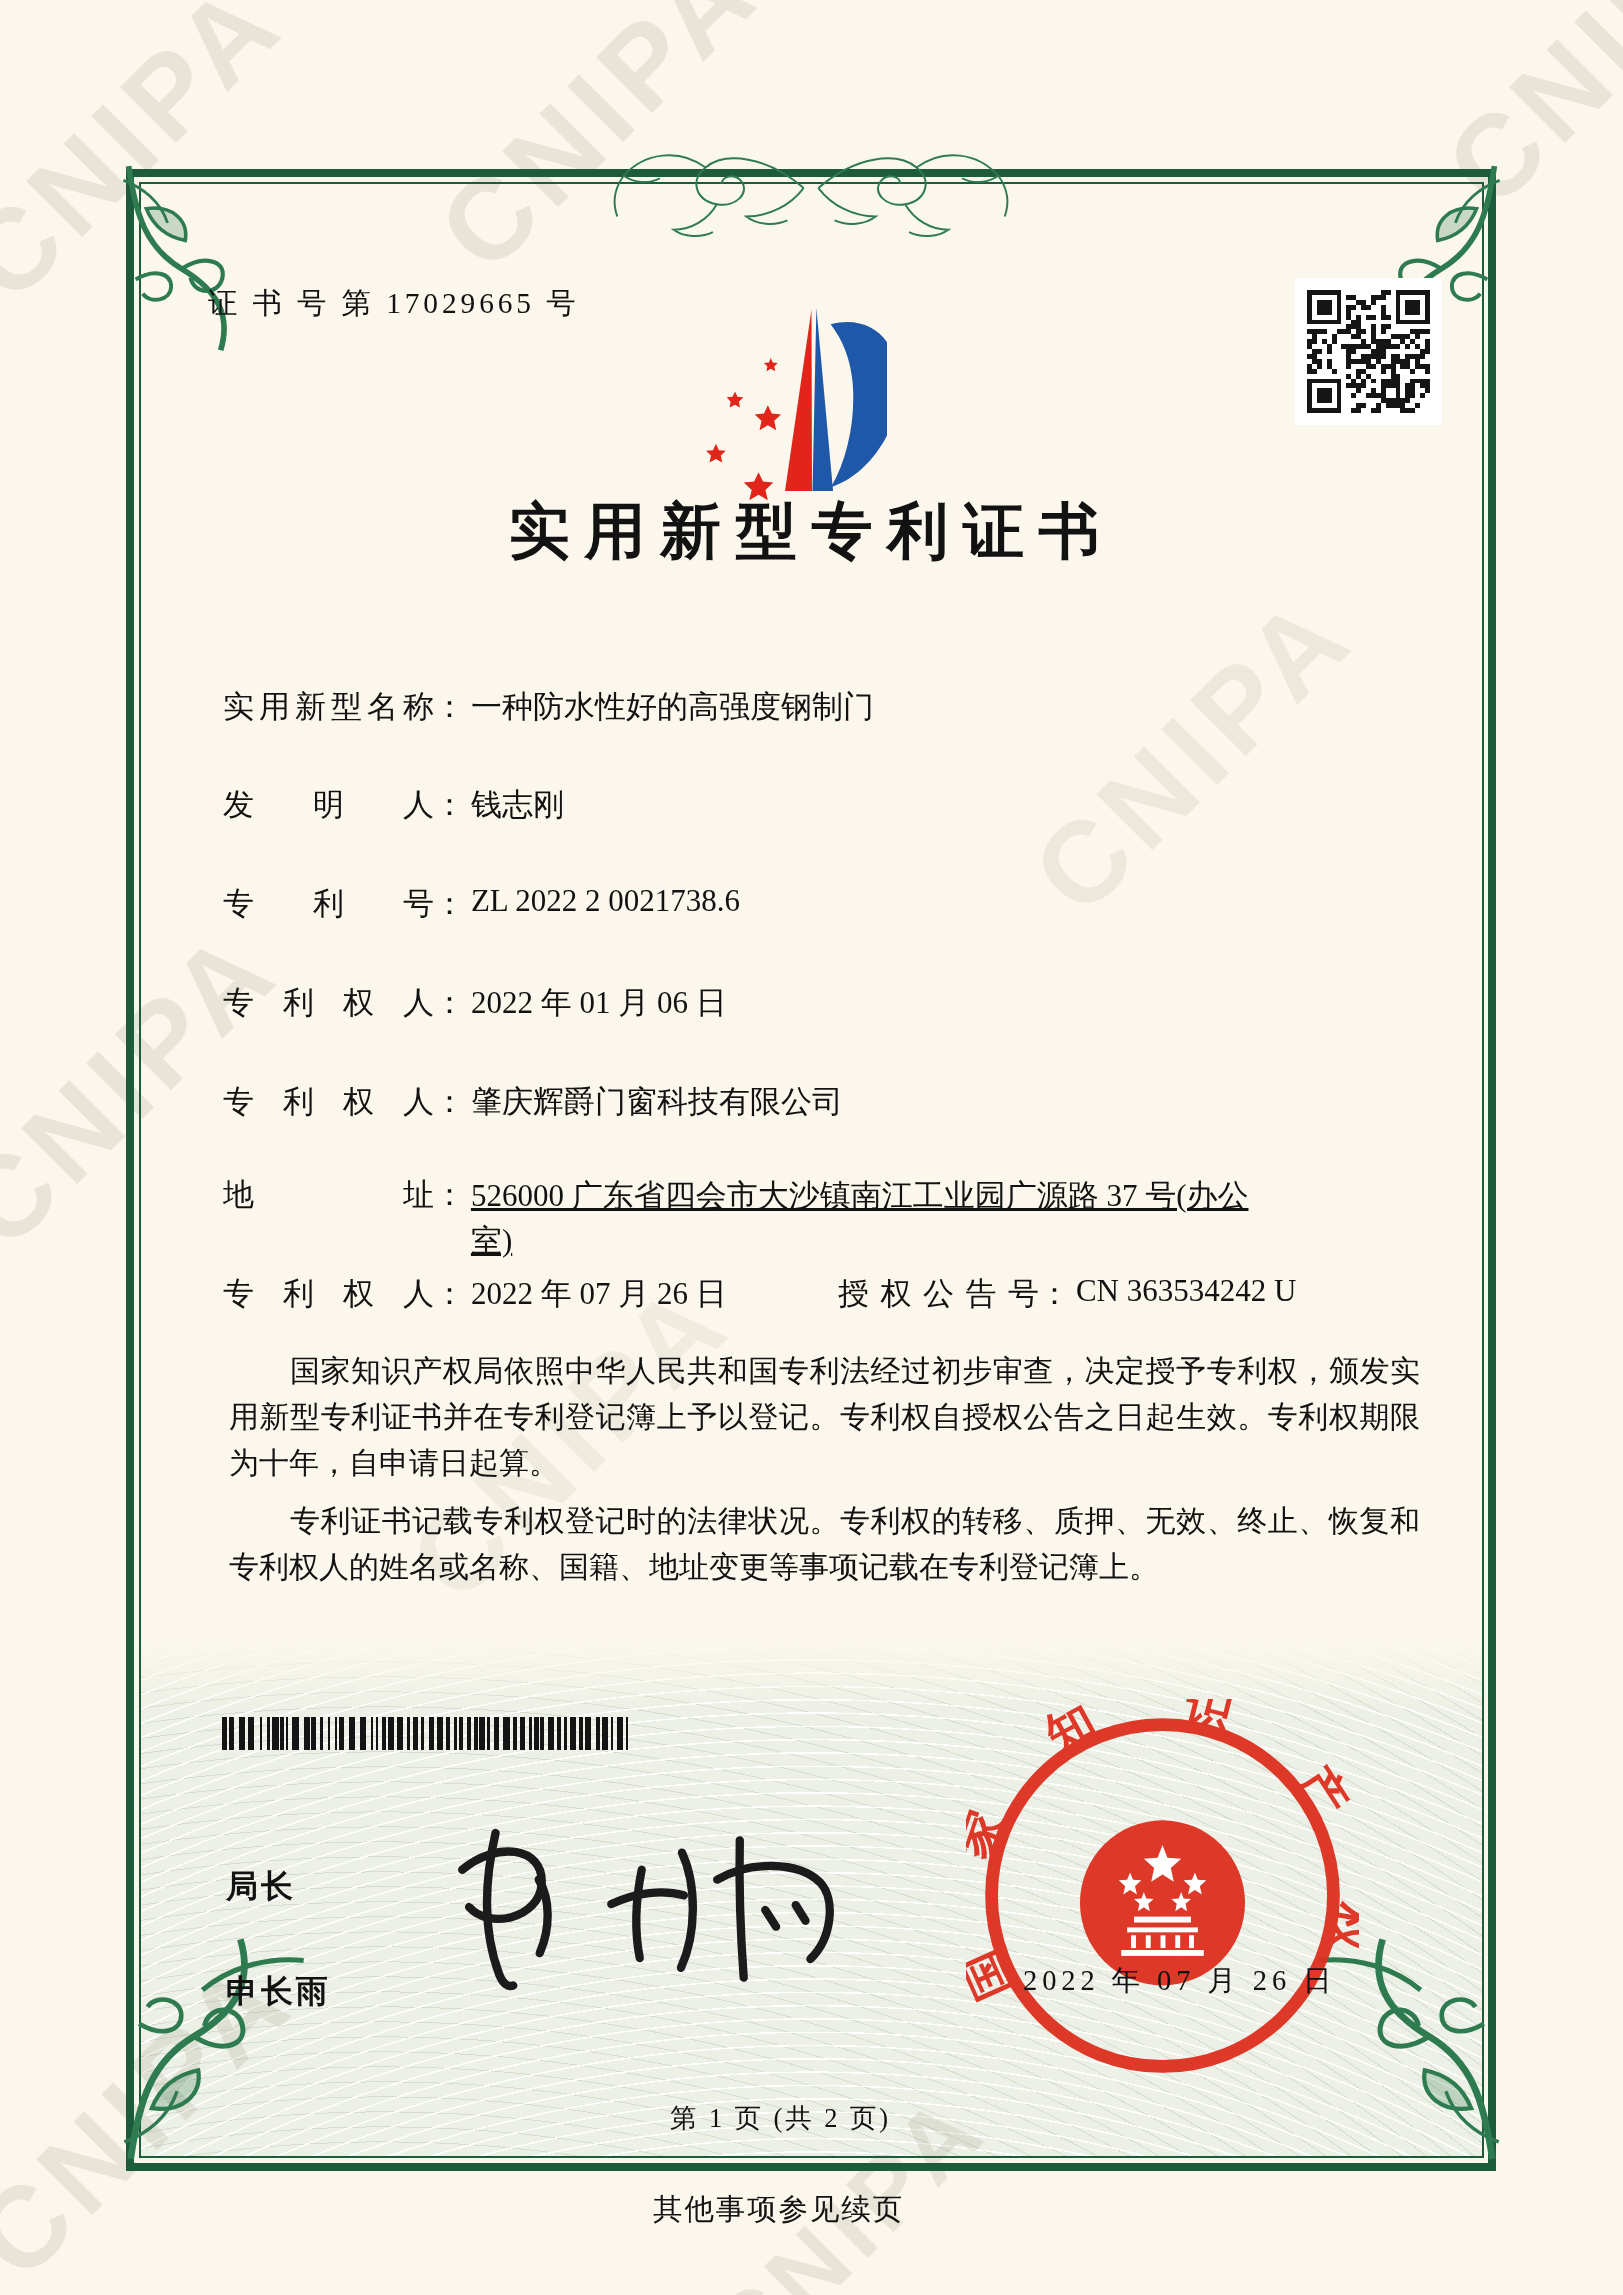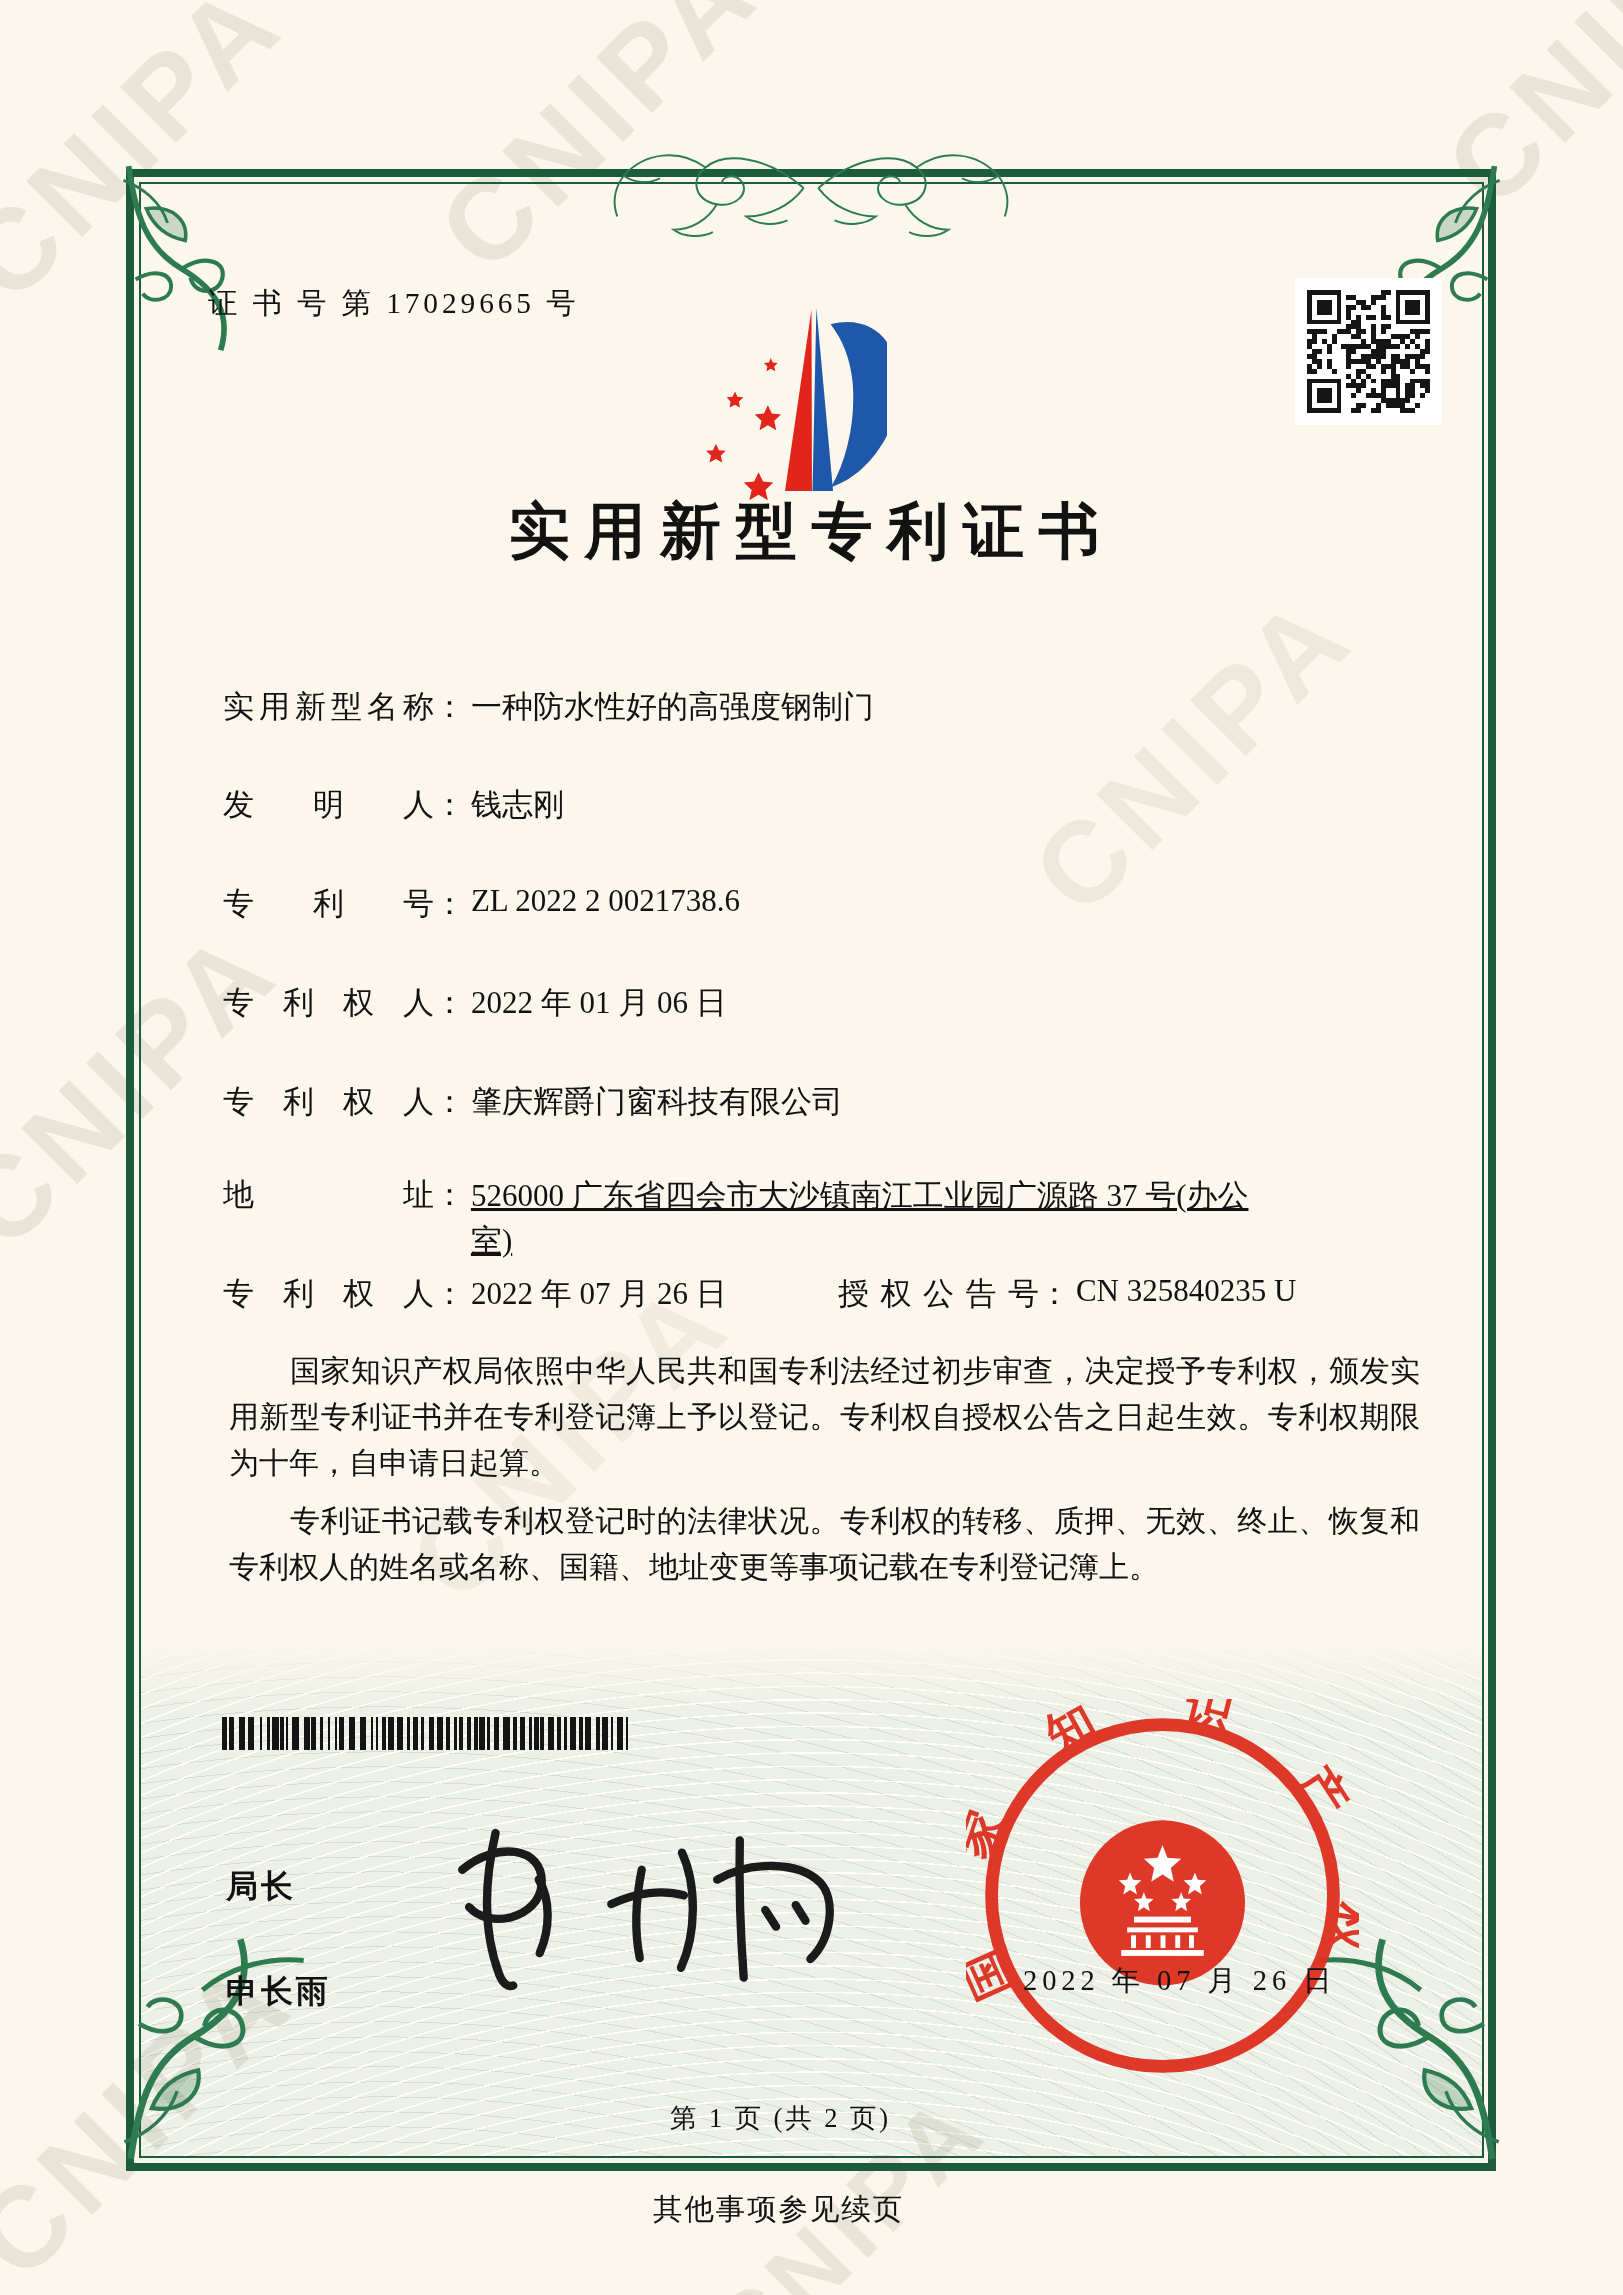--- a/index.html
+++ b/index.html
@@ -808,21 +808,21 @@
   </div>
   <div class="row" style="top:1081px">
     <span class="flabel">专利权人</span><span class="colon">：</span><span class="fvalue">肇庆辉爵门窗科技有限公司</span>
   </div>
   <div class="row" style="top:1174px">
     <span class="flabel">地址</span><span class="colon">：</span><span class="fvalue"><span class="vline">526000 广东省四会市大沙镇南江工业园广源路 37 号(办公</span><span class="vline">室)</span></span>
   </div>
   <div class="row" style="top:1273px">
     <span class="flabel">专利权人</span><span class="colon">：</span><span class="fvalue">2022 年 07 月 26 日</span>
     <span class="grant2">
-      <span class="flabel w410">授权公告号</span><span class="colon">：</span><span class="fvalue">CN 325840235 U</span>
+      <span class="flabel w410">授权公告号</span><span class="colon">：</span><span class="fvalue">CN 363534242 U</span>
     </span>
   </div>
 
   <div class="body-text">
     <p>国家知识产权局依照中华人民共和国专利法经过初步审查，决定授予专利权，颁发实用新型专利证书并在专利登记簿上予以登记。专利权自授权公告之日起生效。专利权期限为十年，自申请日起算。</p>
     <p>专利证书记载专利权登记时的法律状况。专利权的转移、质押、无效、终止、恢复和专利权人的姓名或名称、国籍、地址变更等事项记载在专利登记簿上。</p>
   </div>
 
   <div class="barcode" id="barcode"><i style="width: 4.9px; margin-right: 2.5px;"></i><i style="width: 4.4px; margin-right: 5.4px;"></i><i style="width: 5.4px; margin-right: 3.4px;"></i><i style="width: 6.4px; margin-right: 5.4px;"></i><i style="width: 2px; margin-right: 5.4px;"></i><i style="width: 2.9px; margin-right: 2px;"></i><i style="width: 6.9px; margin-right: 1.5px;"></i><i style="width: 3.9px; margin-right: 1.5px;"></i><i style="width: 2px; margin-right: 4.4px;"></i><i style="width: 6.9px; margin-right: 4.9px;"></i><i style="width: 5.9px; margin-right: 1.5px;"></i><i style="width: 4.9px; margin-right: 3.4px;"></i><i style="width: 2.9px; margin-right: 5.4px;"></i><i style="width: 2px; margin-right: 4.9px;"></i><i style="width: 2.5px; margin-right: 1.5px;"></i><i style="width: 5.4px; margin-right: 4.4px;"></i><i style="width: 6.4px; margin-right: 4.9px;"></i><i style="width: 6.4px; margin-right: 4.4px;"></i><i style="width: 2px; margin-right: 2.9px;"></i><i style="width: 2.5px; margin-right: 3.9px;"></i><i style="width: 3.9px; margin-right: 2.5px;"></i><i style="width: 5.9px; margin-right: 2.5px;"></i><i style="width: 6.4px; margin-right: 3.9px;"></i><i style="width: 2.9px; margin-right: 3.4px;"></i><i style="width: 4.9px; margin-right: 2.9px;"></i><i style="width: 3.4px; margin-right: 4.9px;"></i><i style="width: 4.9px; margin-right: 2.9px;"></i><i style="width: 5.4px; margin-right: 3.9px;"></i><i style="width: 3.9px; margin-right: 3.9px;"></i><i style="width: 2.9px; margin-right: 1.5px;"></i><i style="width: 4.9px; margin-right: 3.4px;"></i><i style="width: 4.4px; margin-right: 2.5px;"></i><i style="width: 3.9px; margin-right: 1.5px;"></i><i style="width: 5.9px; margin-right: 2px;"></i><i style="width: 2.5px; margin-right: 4.9px;"></i><i style="width: 4.9px; margin-right: 3.9px;"></i><i style="width: 6.9px; margin-right: 2.5px;"></i><i style="width: 4.4px; margin-right: 2.9px;"></i><i style="width: 4.9px; margin-right: 4.4px;"></i><i style="width: 2.9px; margin-right: 2px;"></i><i style="width: 4.9px; margin-right: 1.5px;"></i><i style="width: 3.4px; margin-right: 4.4px;"></i><i style="width: 5.9px; margin-right: 2.9px;"></i><i style="width: 3.9px; margin-right: 3.4px;"></i><i style="width: 2.9px; margin-right: 2.5px;"></i><i style="width: 6.4px; margin-right: 2.5px;"></i><i style="width: 4.9px; margin-right: 1.5px;"></i><i style="width: 6.4px; margin-right: 4.4px;"></i><i style="width: 3.9px; margin-right: 2px;"></i><i style="width: 6.4px; margin-right: 2.5px;"></i><i style="width: 2.9px; margin-right: 3.4px;"></i><i style="width: 5.9px; margin-right: 2.9px;"></i><i style="width: 2px; margin-right: 2.9px;"></i></div>
 

